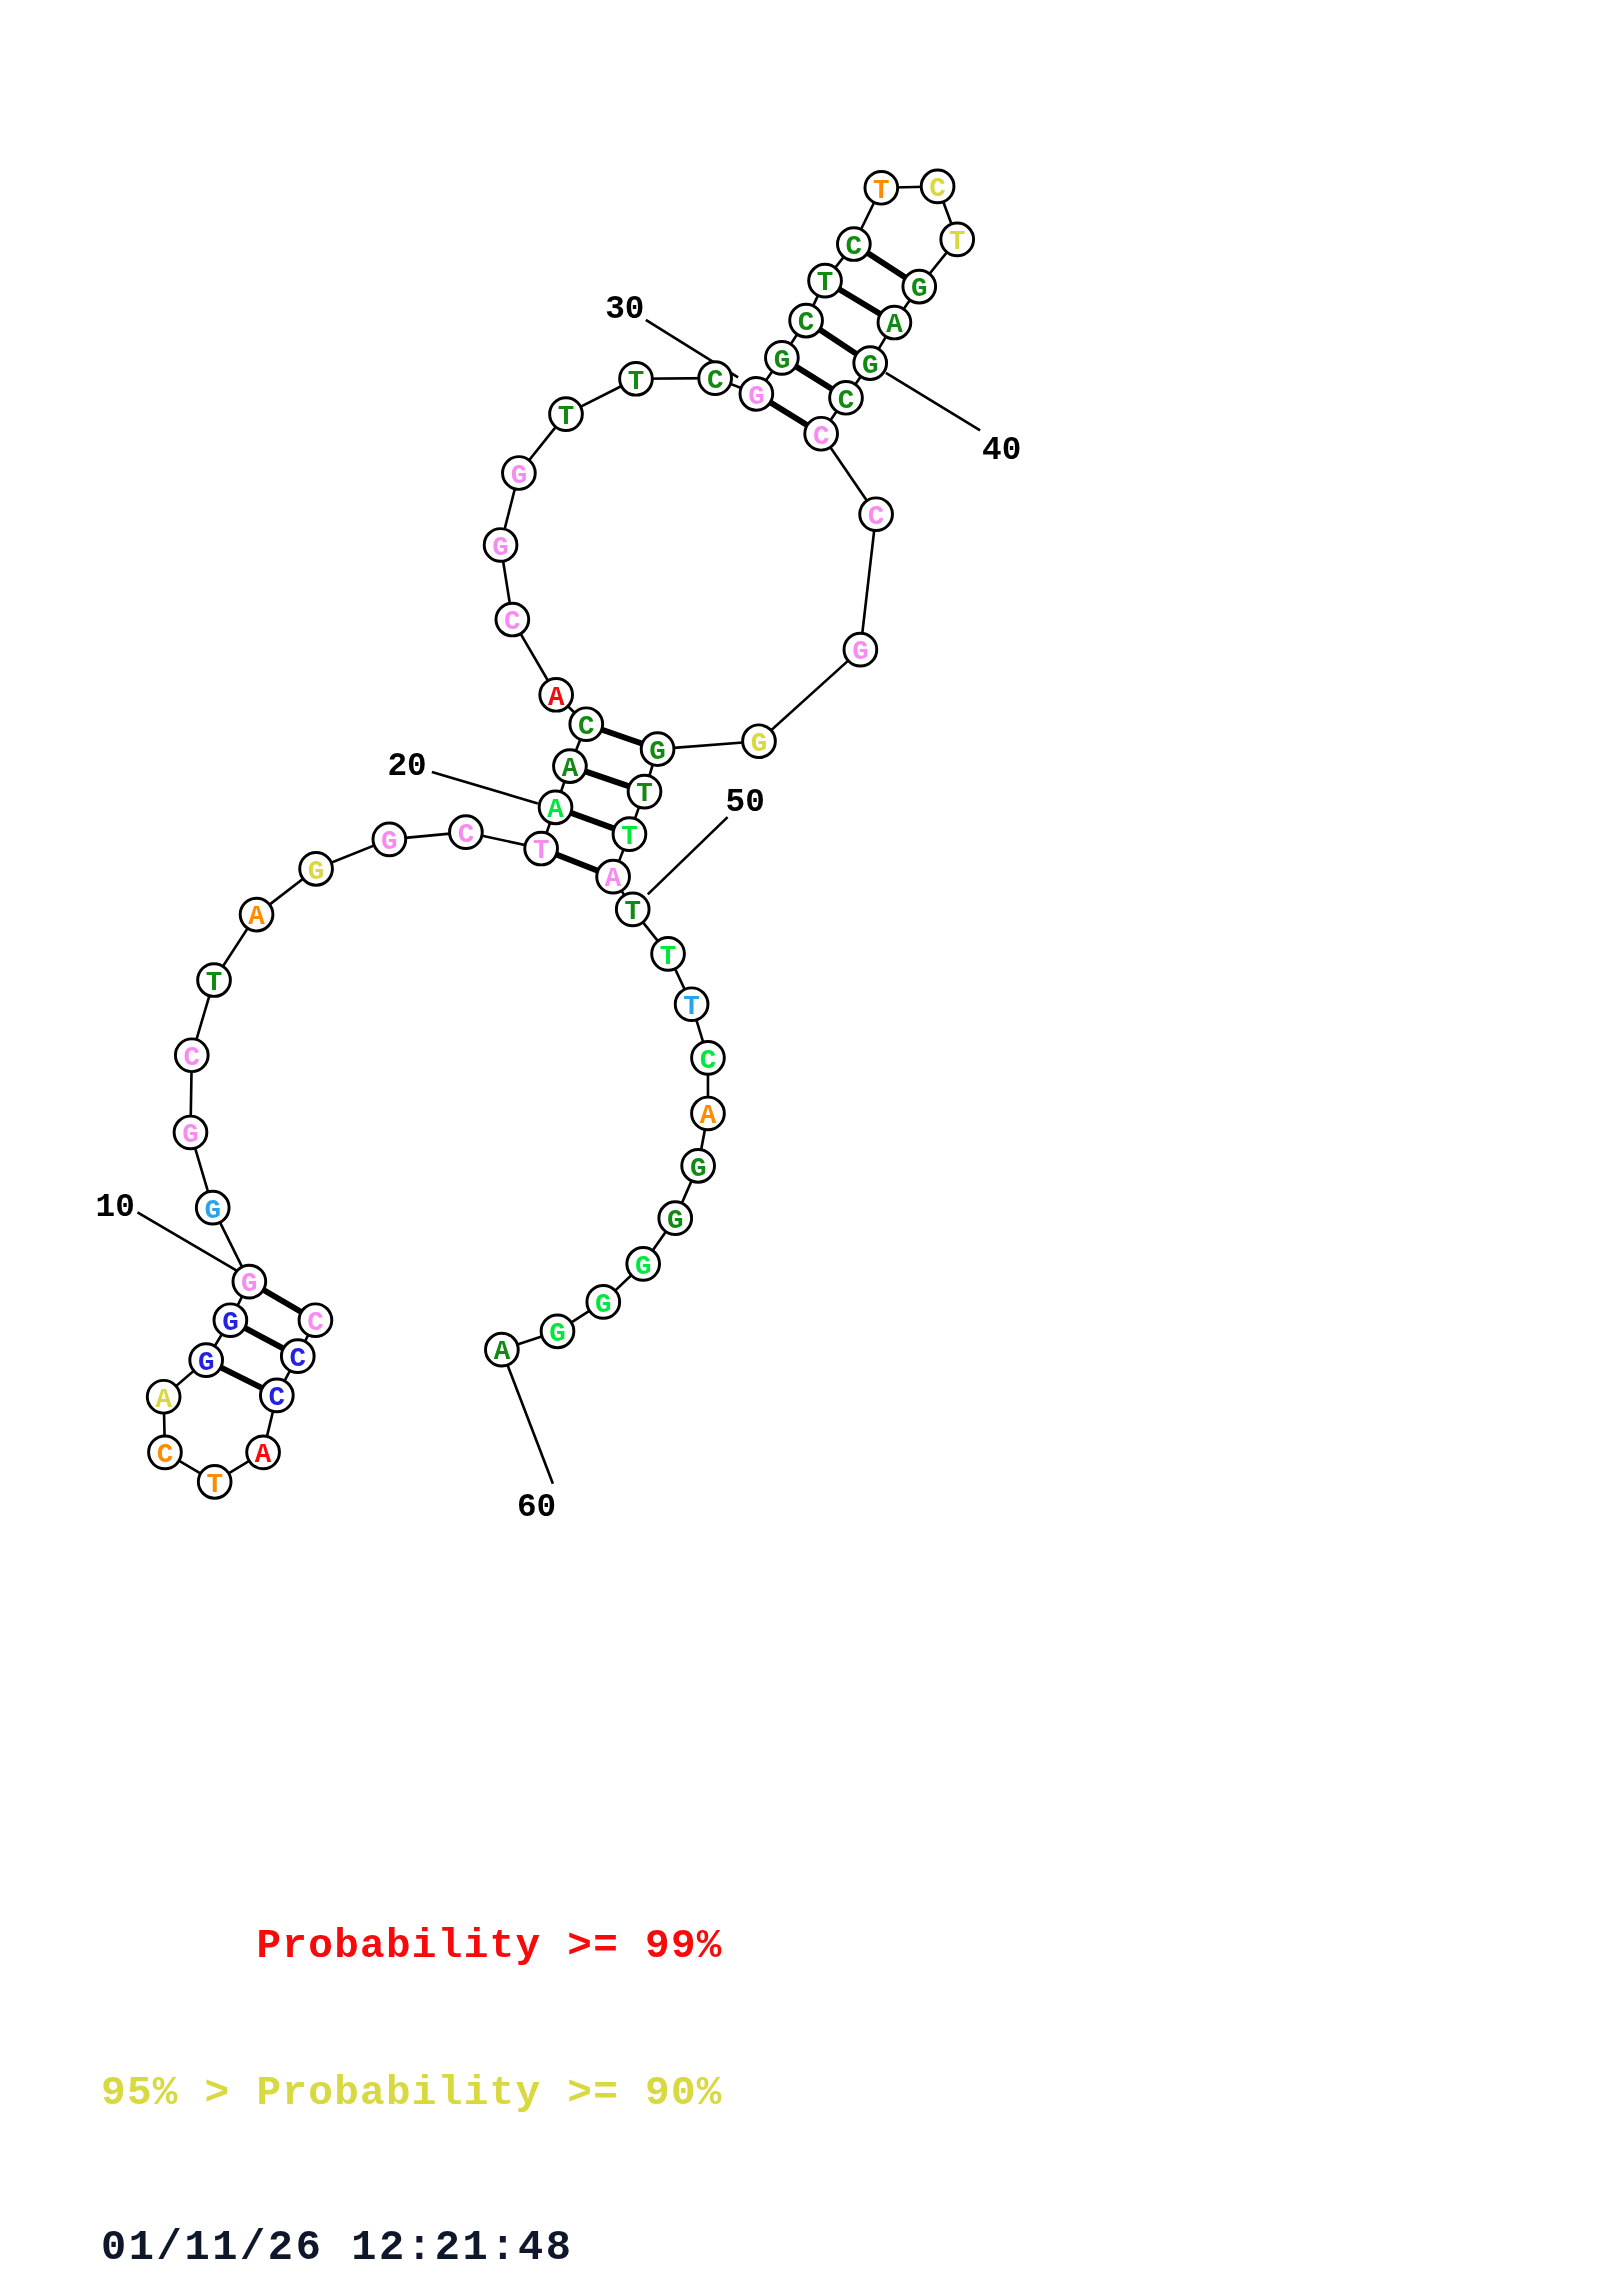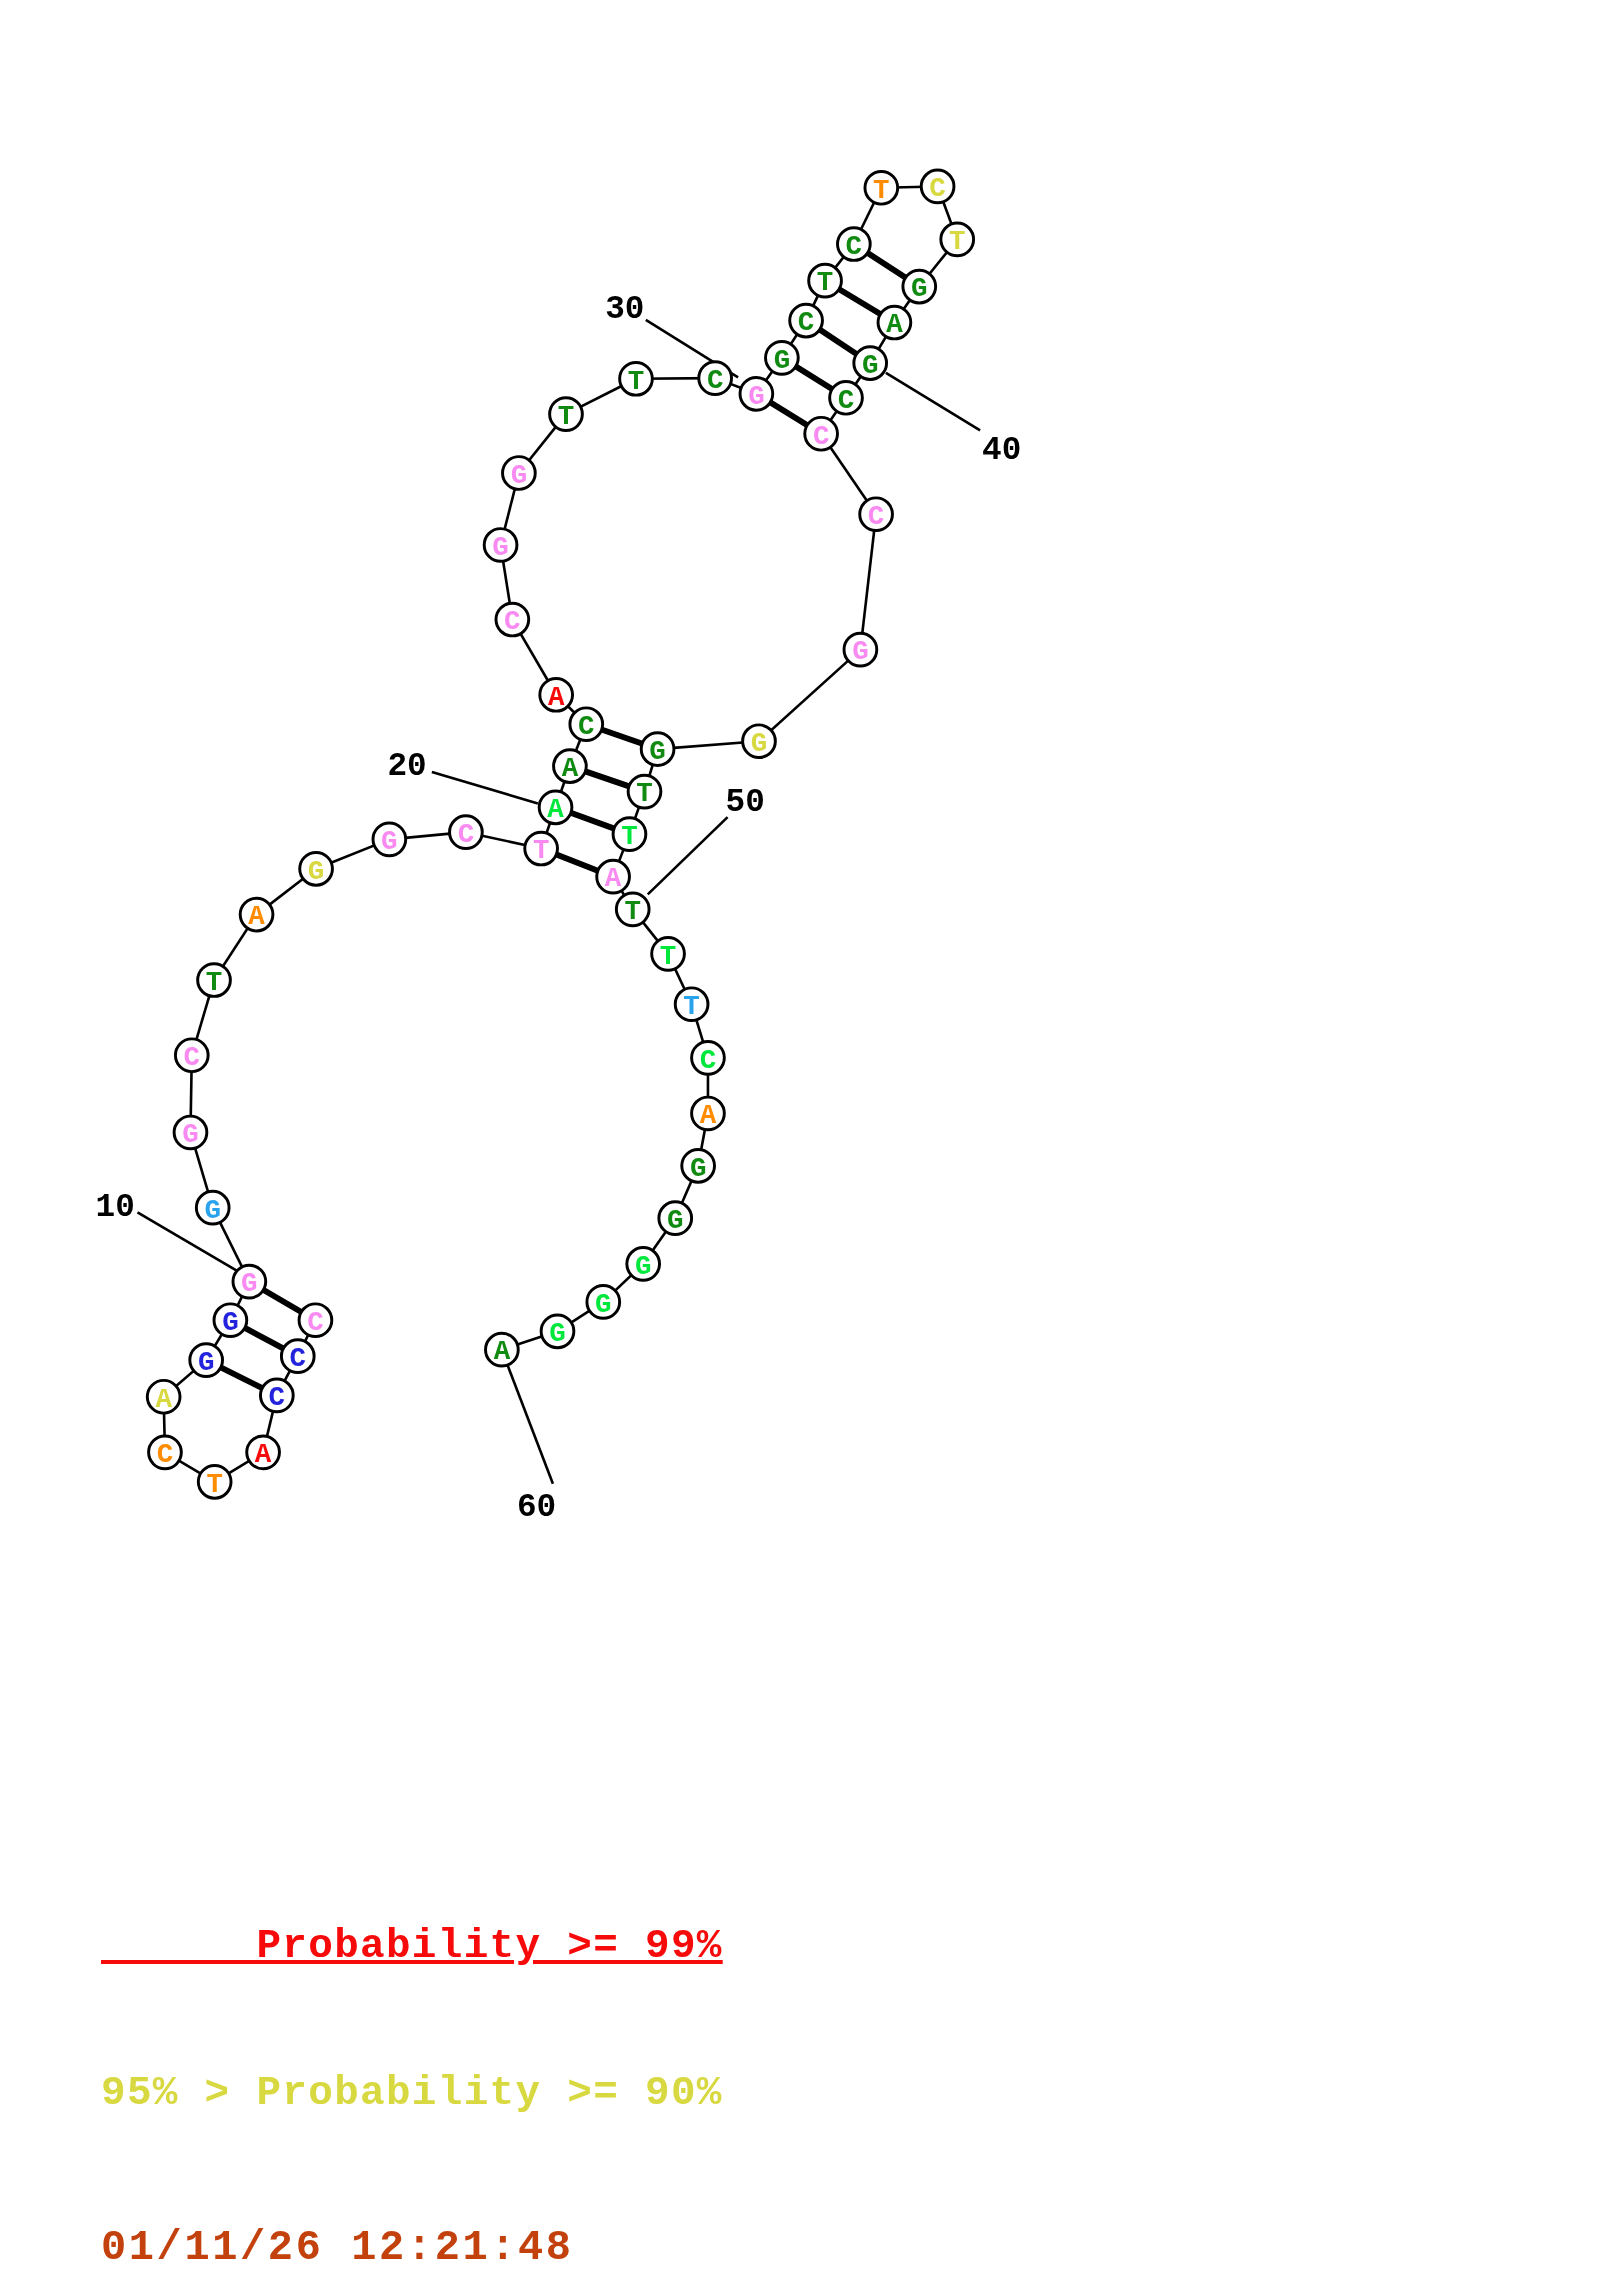--- a/index.html
+++ b/index.html
@@ -12,21 +12,21 @@
   .nt-circle{fill:#ffffff;stroke:#000000;stroke-width:4.5;}
   .nt-letter{font-family:"Liberation Mono","DejaVu Sans Mono",monospace;
              font-weight:700;font-size:42px;}
   .pos-label{font-family:"Liberation Mono","DejaVu Sans Mono",monospace;
              font-weight:700;font-size:50px;fill:#000000;}
   .legend{position:absolute;left:101px;top:1824px;
           font-weight:700;font-size:41px;line-height:49px;
           letter-spacing:1.3px;white-space:pre;}
   .timestamp{position:absolute;left:101px;top:2224px;
              font-weight:700;font-size:42px;letter-spacing:2.6px;
-             color:#c2410c;white-space:pre;}
+             color:#0f172a;white-space:pre;}
 </style>
 </head>
 <body>
 
 <svg id="plot" width="1622" height="2295" viewBox="0 0 2479 3508" xmlns="http://www.w3.org/2000/svg">
     <line x1="482" y1="2018" x2="455" y2="2073" class="backbone"></line>
     <line x1="455" y1="2073" x2="423" y2="2133" class="backbone"></line>
     <line x1="423" y1="2133" x2="402" y2="2220" class="backbone"></line>
     <line x1="402" y1="2220" x2="328" y2="2265" class="backbone"></line>
     <line x1="328" y1="2265" x2="252" y2="2220" class="backbone"></line>
@@ -224,21 +224,21 @@
     <text x="983" y="1947" class="nt-letter" text-anchor="middle" fill="#00E83C">G</text>
     <circle cx="922" cy="1990" r="25" class="nt-circle"></circle>
     <text x="922" y="2005" class="nt-letter" text-anchor="middle" fill="#00E83C">G</text>
     <circle cx="852" cy="2035" r="25" class="nt-circle"></circle>
     <text x="852" y="2050" class="nt-letter" text-anchor="middle" fill="#00E83C">G</text>
     <circle cx="767" cy="2063" r="25" class="nt-circle"></circle>
     <text x="767" y="2078" class="nt-letter" text-anchor="middle" fill="#108A10">A</text>
   </svg>
 
 <div class="legend">
-  <div class="legend-line" style="color: rgb(247, 10, 10); text-decoration: underline;">      Probability &gt;= 99%</div>
+  <div class="legend-line" style="color: rgb(247, 10, 10);">      Probability &gt;= 99%</div>
   <div class="legend-line" style="color: rgb(216, 216, 64); text-align: right;">95% &gt; Probability &gt;= 90%</div>
   
   
   
   
   
 </div>
 
 <div class="timestamp">01/11/26 12:21:48</div>
 

